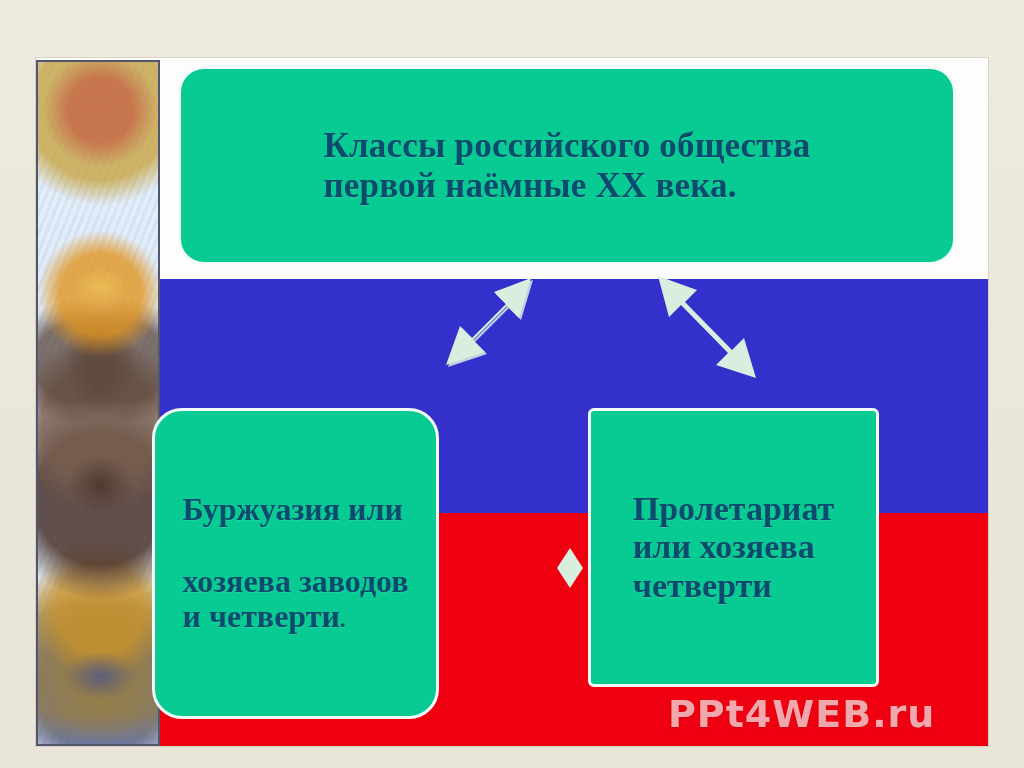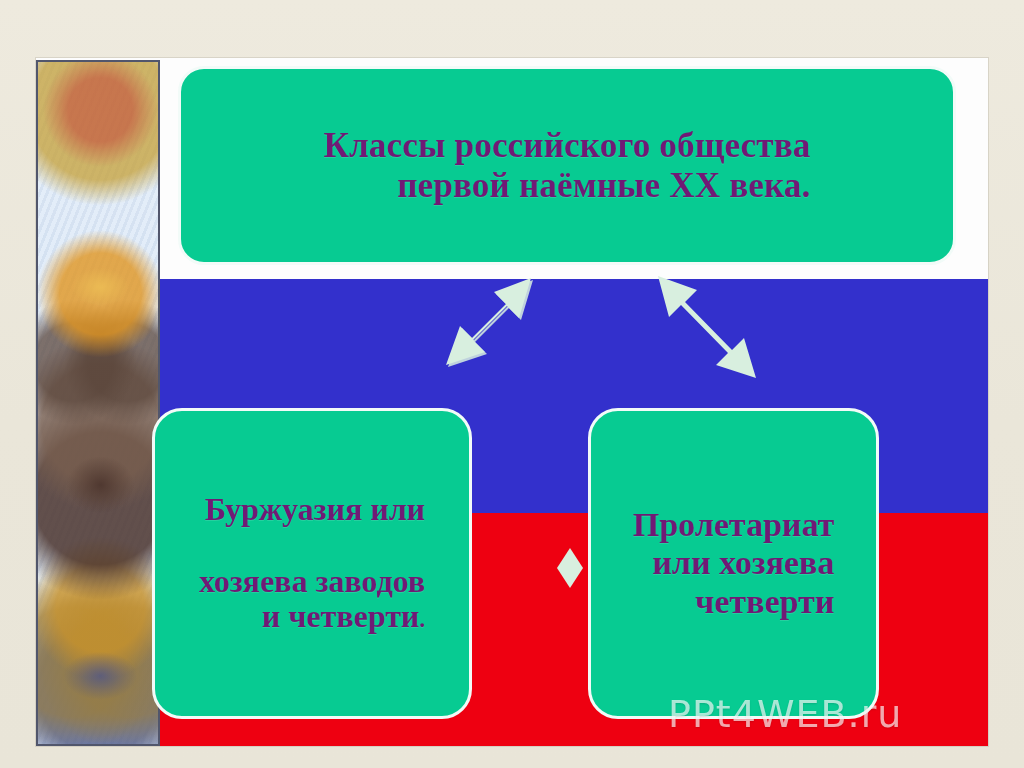--- a/index.html
+++ b/index.html
@@ -91,52 +91,52 @@
   
   .panel {
     position: absolute;
     background: #07cb92;
     border: 3px solid #f2fbf8;
     border-radius: 26px;
     box-sizing: border-box;
     display: flex;
     align-items: center;
     justify-content: center;
-    text-align: right;
-    color: #701a75;
+    text-align: left;
+    color: #0c4a6e;
     font-weight: bold;
     line-height: 1.12;
     text-shadow: 0 1px 0 rgba(255,255,255,.12);
   }
 
   #title-panel {
     left: 142px;
     top: 8px;
     width: 778px;
     height: 199px;
     font-size: 35px;
     letter-spacing: .2px;
   }
 
   #left-panel {
     left: 116px;
     top: 350px;
-    width: 320px;
+    width: 287px;
     height: 311px;
     font-size: 32px;
     border-radius: 30px;
   }
 
   #right-panel {
     left: 552px;
     top: 350px;
     width: 291px;
-    height: 311px;
+    height: 279px;
     font-size: 34px;
-    border-radius: 30px;
+    border-radius: 6px;
   }
 
   .panel-text { padding: 0 10px; }
   .sub { font-size: .72em; }
 
   
   .arrow {
     position: absolute;
   }
   #arrow-left  { left: 400px; top: 212px; }
@@ -153,21 +153,21 @@
     clip-path: polygon(50% 0%, 100% 50%, 50% 100%, 0% 50%);
   }
 
   
   #watermark {
     position: absolute;
     left: 632px;
     top: 634px;
     font-family: "DejaVu Sans", sans-serif;
     font-size: 38px;
-    font-weight: normal;
+    font-weight: bold;
     letter-spacing: 1px;
     color: rgba(255,255,255,.66);
     text-shadow: 0 1px 2px rgba(0,0,0,.12);
     white-space: nowrap;
     pointer-events: none;
   }
 </style>
 </head>
 <body>
 

